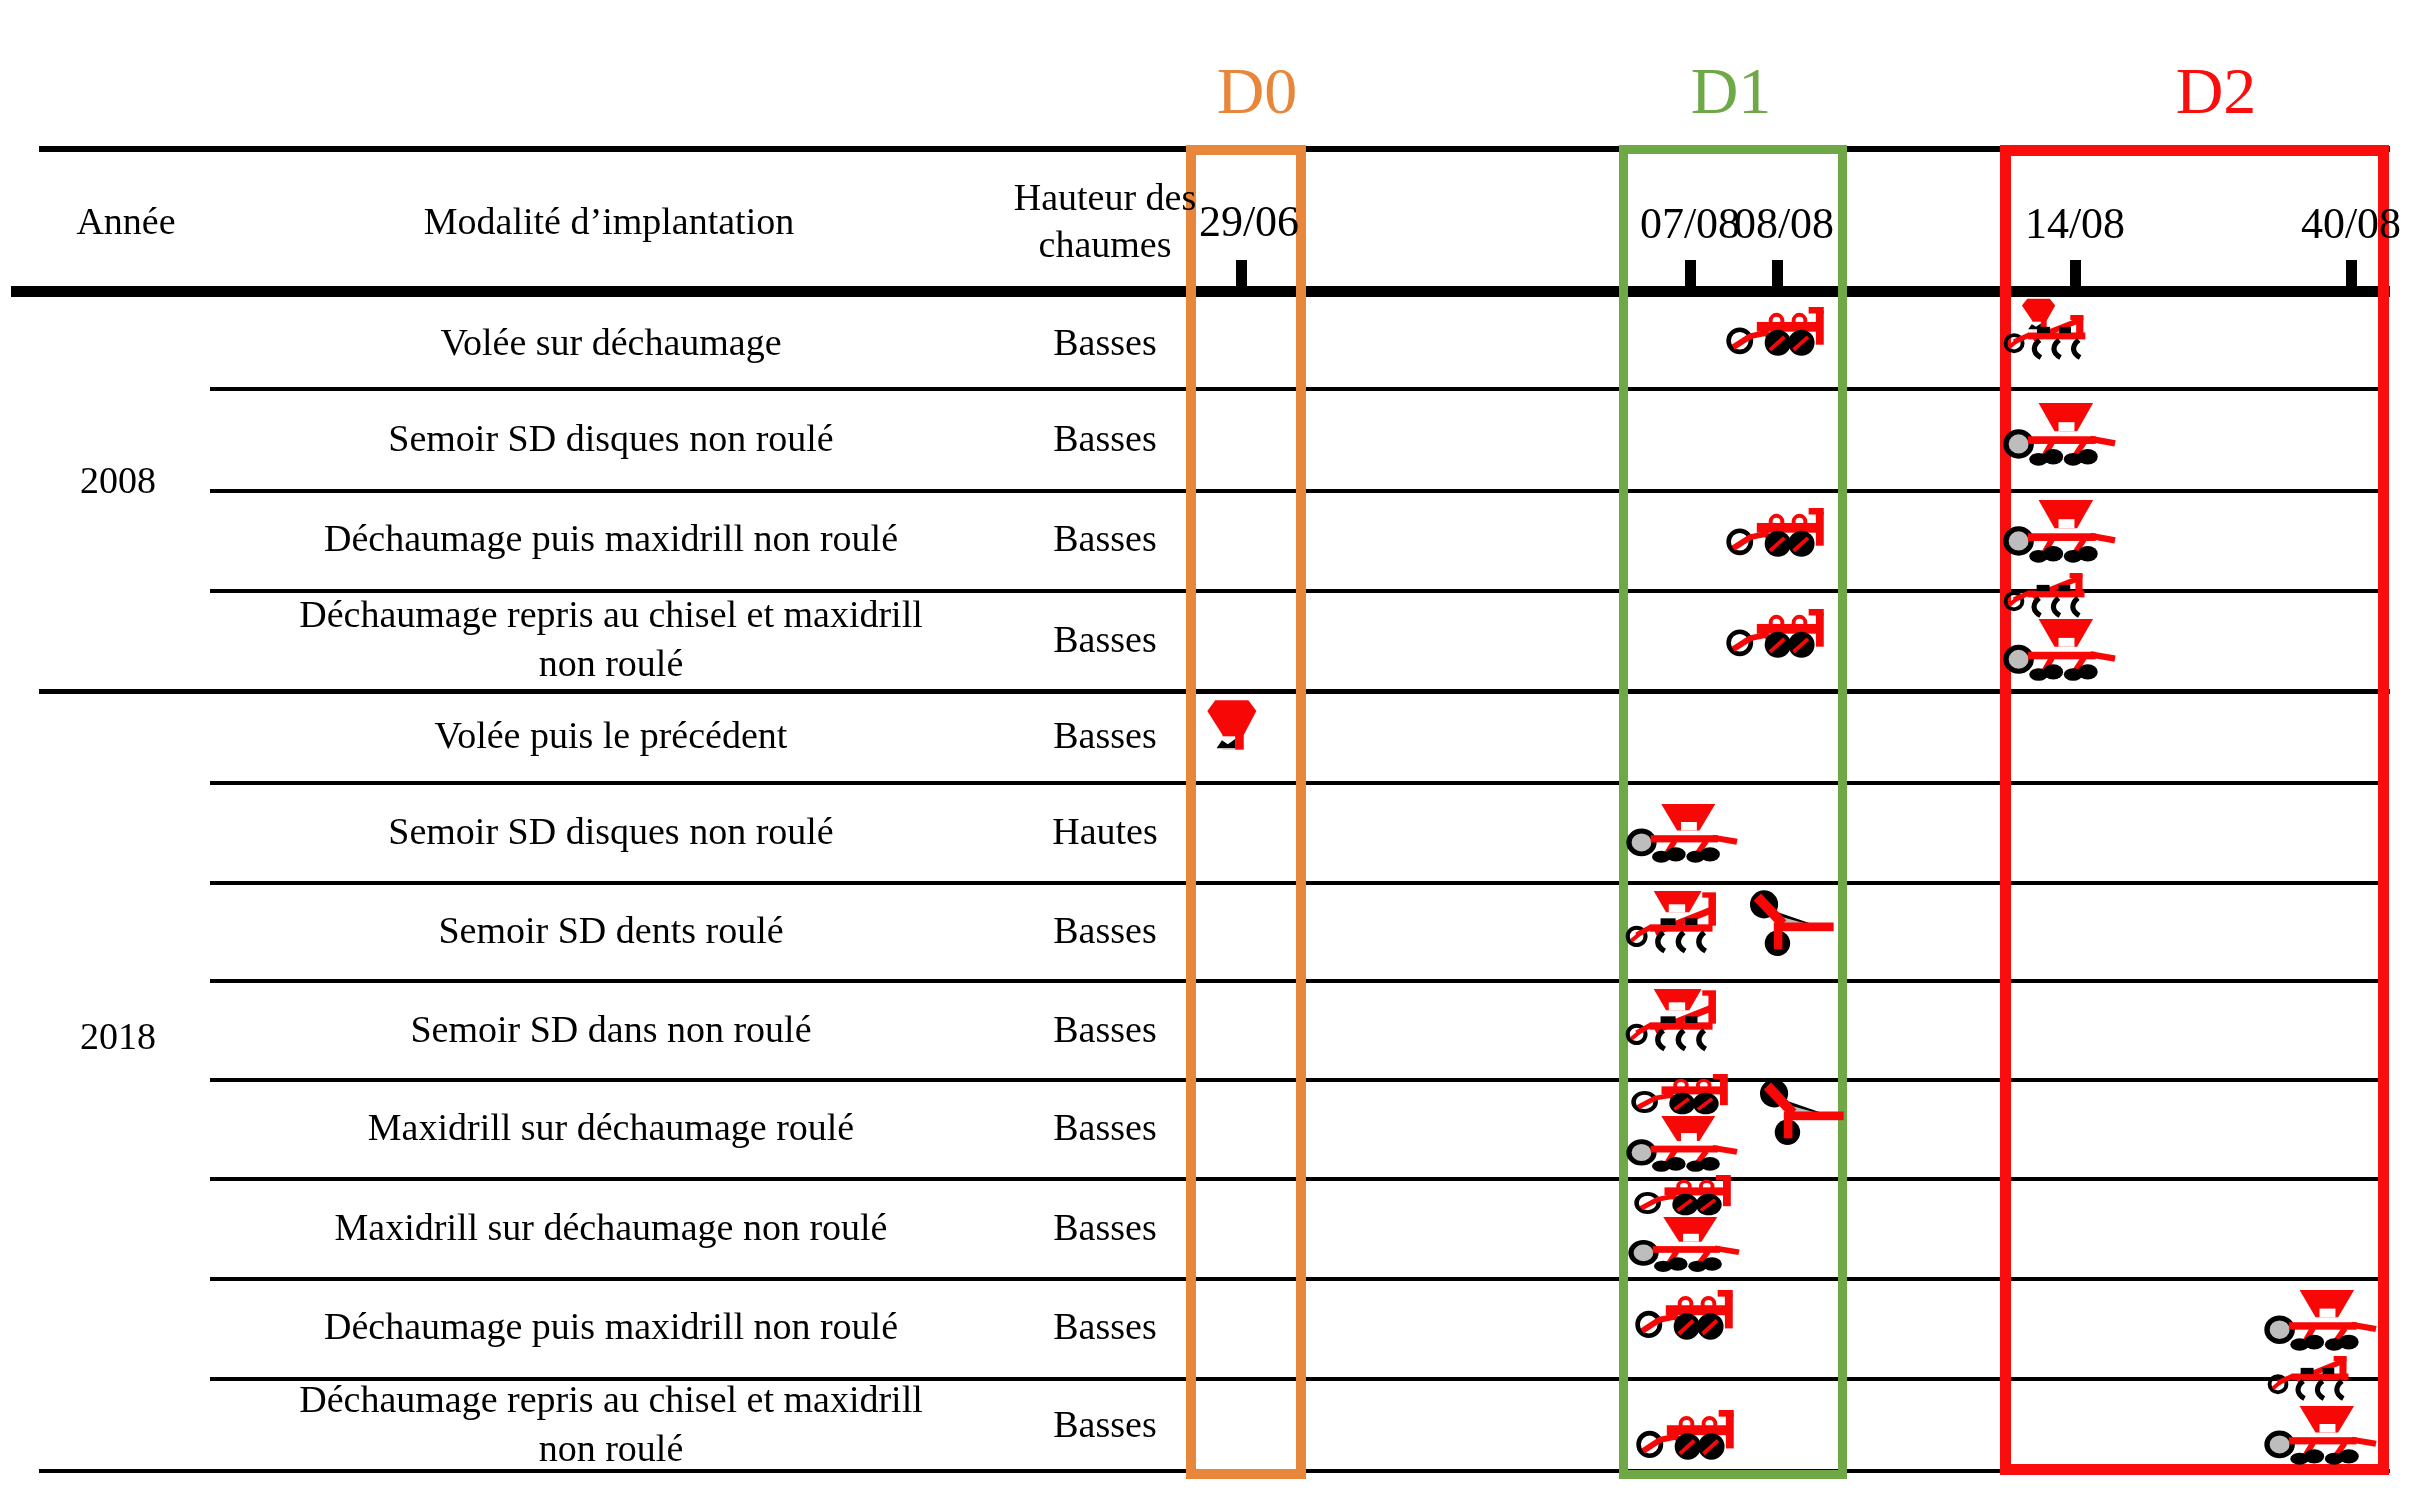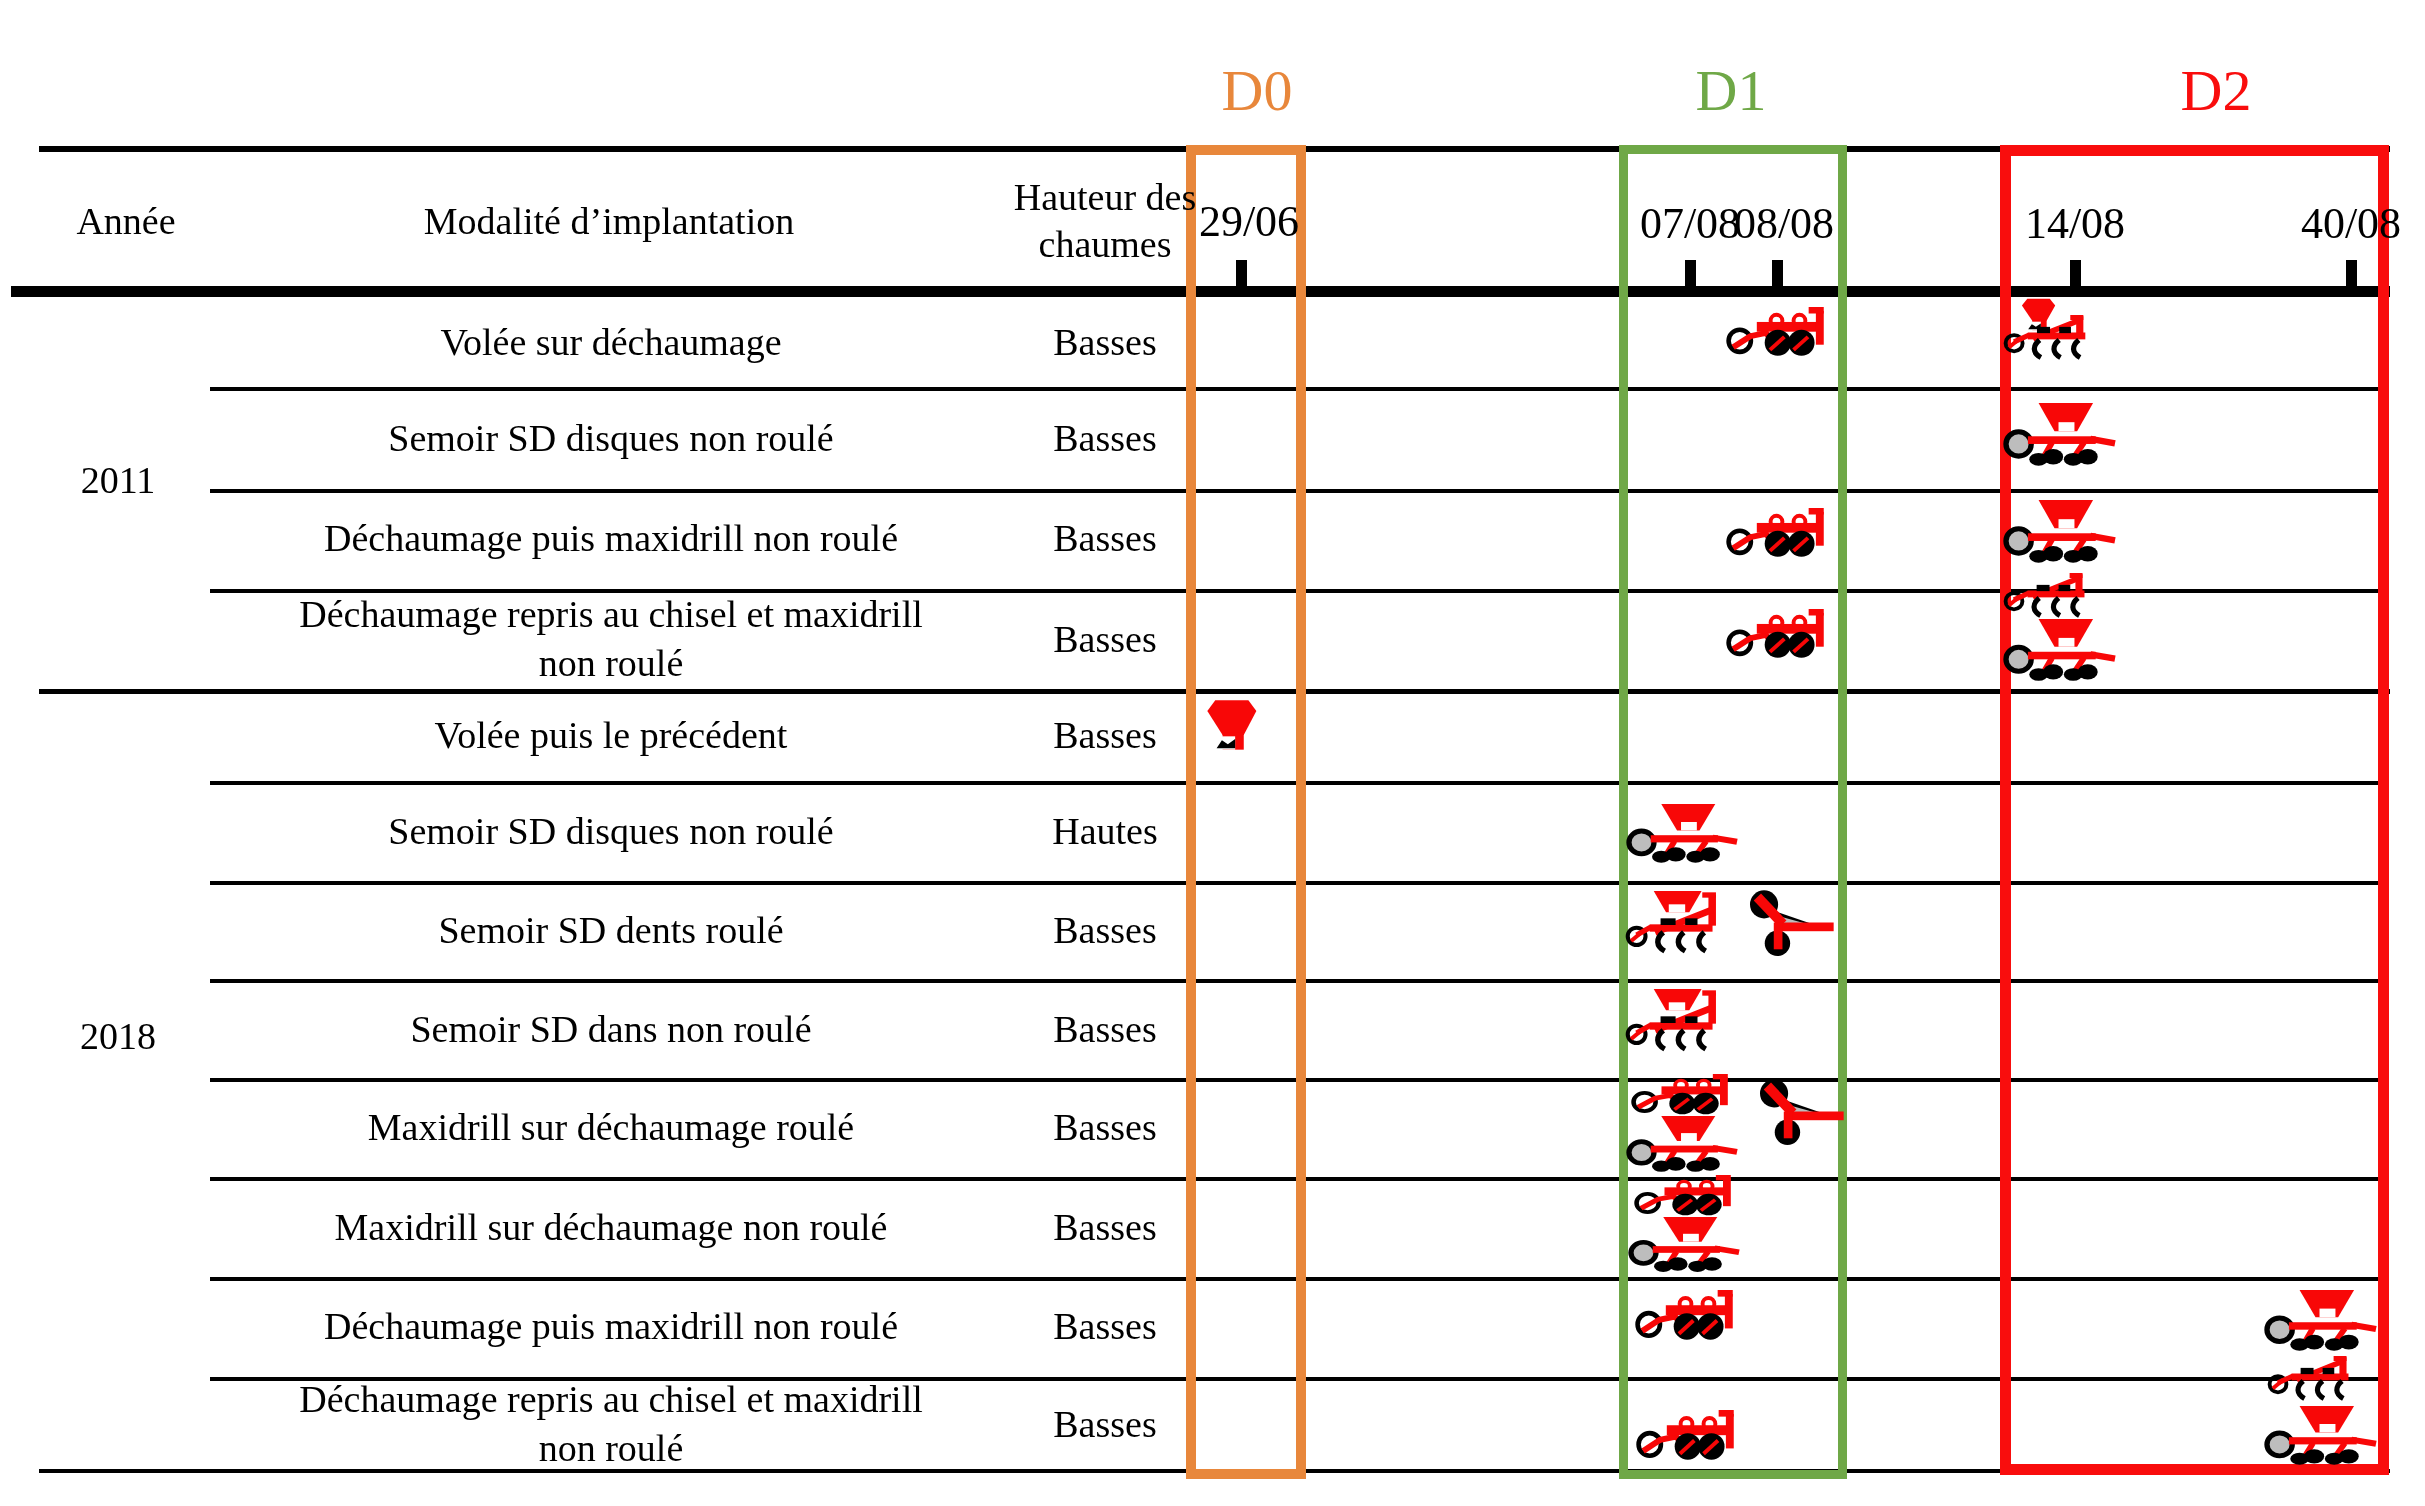--- a/index.html
+++ b/index.html
@@ -4,21 +4,21 @@
 <style>
   html,body{margin:0;padding:0}
   body{
     width:2426px;height:1507px;position:relative;background:#fff;
     font-family:"Liberation Serif","DejaVu Serif",serif;color:#000;overflow:hidden;
   }
   .line{position:absolute;background:#000}
   .txt{position:absolute;transform:translate(-50%,-50%);text-align:center;white-space:nowrap;font-size:38px;line-height:43px}
   .wrap2{white-space:normal;width:630px;line-height:49px}
   .hdr3{white-space:normal;width:231px;line-height:47px}
-  .dlabel{font-size:58px;line-height:73px}
+  .dlabel{font-size:66px;line-height:73px}
   .date{font-size:44px}
   .tick{position:absolute;width:10.5px;height:26px;background:#000}
   .box{position:absolute;border-style:solid;background:transparent}
   .box-d0{border-color:var(--d0,#E8873B);border-width:10.5px}
   .box-d1{border-color:var(--d1,#6FA847);border-width:9px}
   .box-d2{border-color:var(--d2,#F90D0D);border-width:11.2px}
   .c-d0{color:var(--d0,#E8873B)}
   .c-d1{color:var(--d1,#6FA847)}
   .c-d2{color:var(--d2,#F90D0D)}
   svg.icon{position:absolute;overflow:visible}
@@ -133,21 +133,21 @@
 <div class="txt date" style="left:1690px;top:223px">07/08</div>
 <div class="txt date" style="left:1784px;top:223px">08/08</div>
 <div class="txt date" style="left:2075px;top:223px">14/08</div>
 <div class="txt date" style="left:2351px;top:223px">40/08</div>
 <div class="tick" style="left:1236px;top:260px"></div>
 <div class="tick" style="left:1685px;top:260px"></div>
 <div class="tick" style="left:1772px;top:260px"></div>
 <div class="tick" style="left:2070px;top:260px"></div>
 <div class="tick" style="left:2346px;top:260px"></div>
 
-<div class="txt" style="left:118px;top:480px">2011</div>
+<div class="txt" style="left:118px;top:480px">2008</div>
 <div class="txt" style="left:118px;top:1036px">2018</div>
 
 <div class="txt" style="left:611px;top:342px">Volée sur déchaumage</div>
 <div class="txt" style="left:611px;top:438px">Semoir SD disques non roulé</div>
 <div class="txt" style="left:611px;top:538px">Déchaumage puis maxidrill non roulé</div>
 <div class="txt wrap2" style="left:611px;top:639px">Déchaumage repris au chisel et maxidrill non roulé</div>
 <div class="txt" style="left:611px;top:735px">Volée puis le précédent</div>
 <div class="txt" style="left:611px;top:831px">Semoir SD disques non roulé</div>
 <div class="txt" style="left:611px;top:930px">Semoir SD dents roulé</div>
 <div class="txt" style="left:611px;top:1029px">Semoir SD dans non roulé</div>

